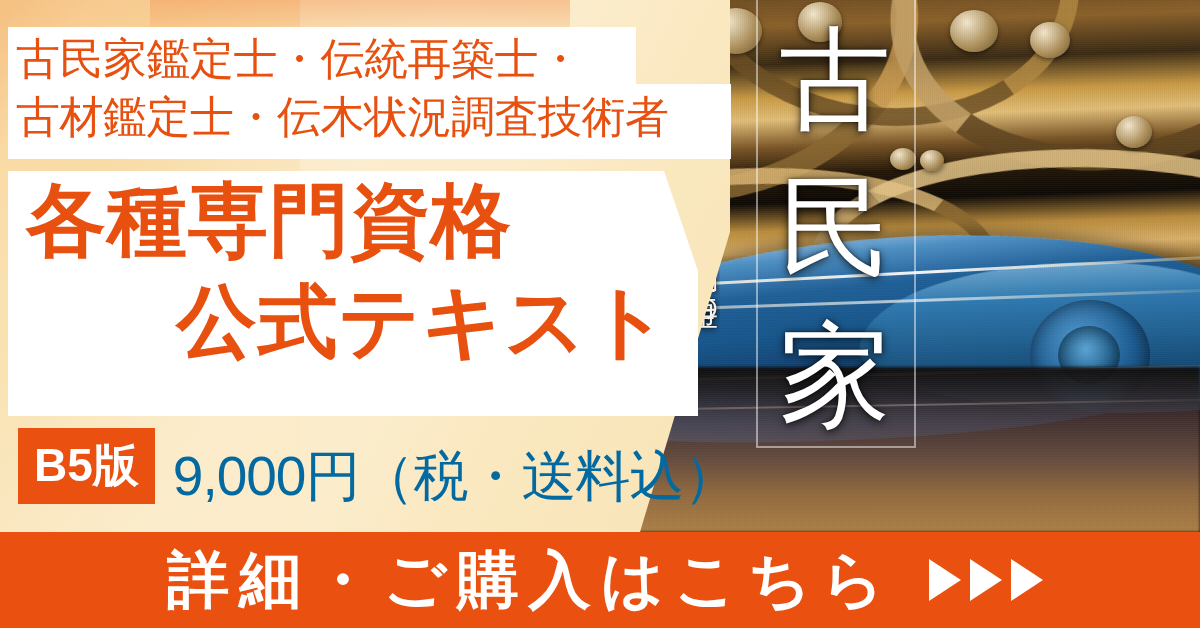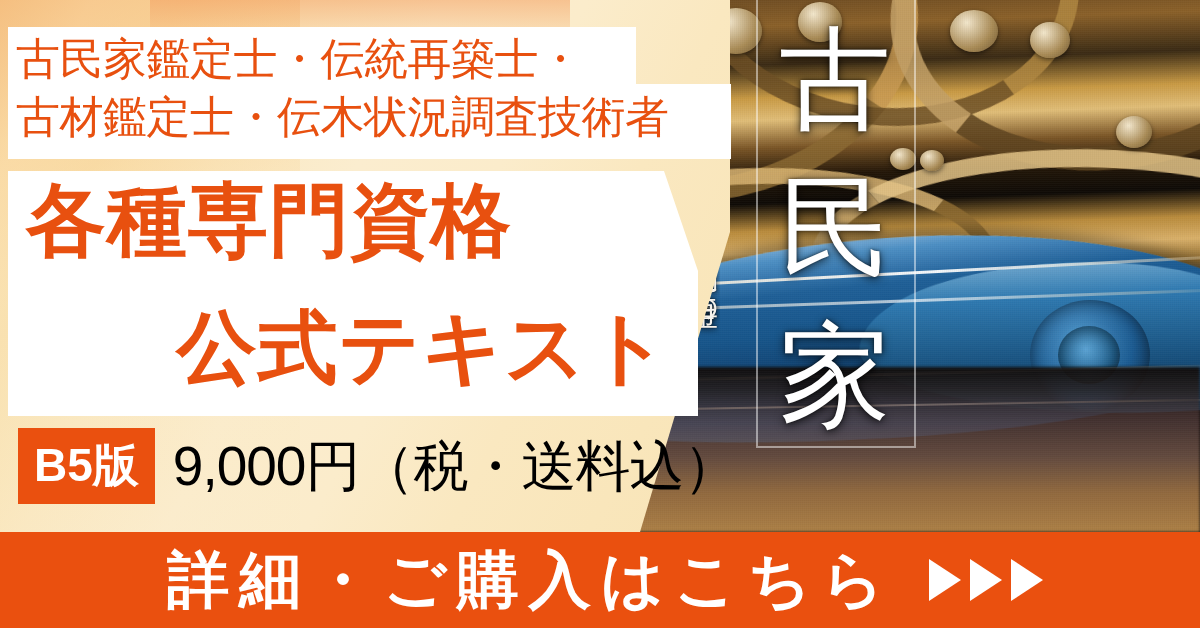--- a/index.html
+++ b/index.html
@@ -239,41 +239,41 @@
     position: absolute;
     left: 18px; top: 171px;
     width: 670px;
     color: #e8500f;
     font-size: 80px;
     font-weight: 700;
     line-height: 1.26;
     letter-spacing: 1px;
   }
   .headline-big .l1 { display: block; text-align: left; padding-left: 8px; }
-  .headline-big .l2 { display: block; text-align: right; padding-right: 18px; margin-top: 26px; }
+  .headline-big .l2 { display: block; text-align: right; padding-right: 18px; }
 
   
   .price-row {
     position: absolute;
     left: 18px; top: 428px;
     display: flex;
-    align-items: center;
+    align-items: flex-end;
     gap: 18px;
   }
   .badge {
     background: #ea500f;
     color: #ffffff;
     font-size: 46px;
     font-weight: 700;
     line-height: 1;
     padding: 14px 16px 16px 16px;
     letter-spacing: 0;
   }
   .price {
-    color: #000000;
+    color: #0369a1;
     font-size: 55px;
     font-weight: 400;
     line-height: 1;
     letter-spacing: -1px;
     white-space: nowrap;
   }
 
   
   .cta {
     position: absolute;

